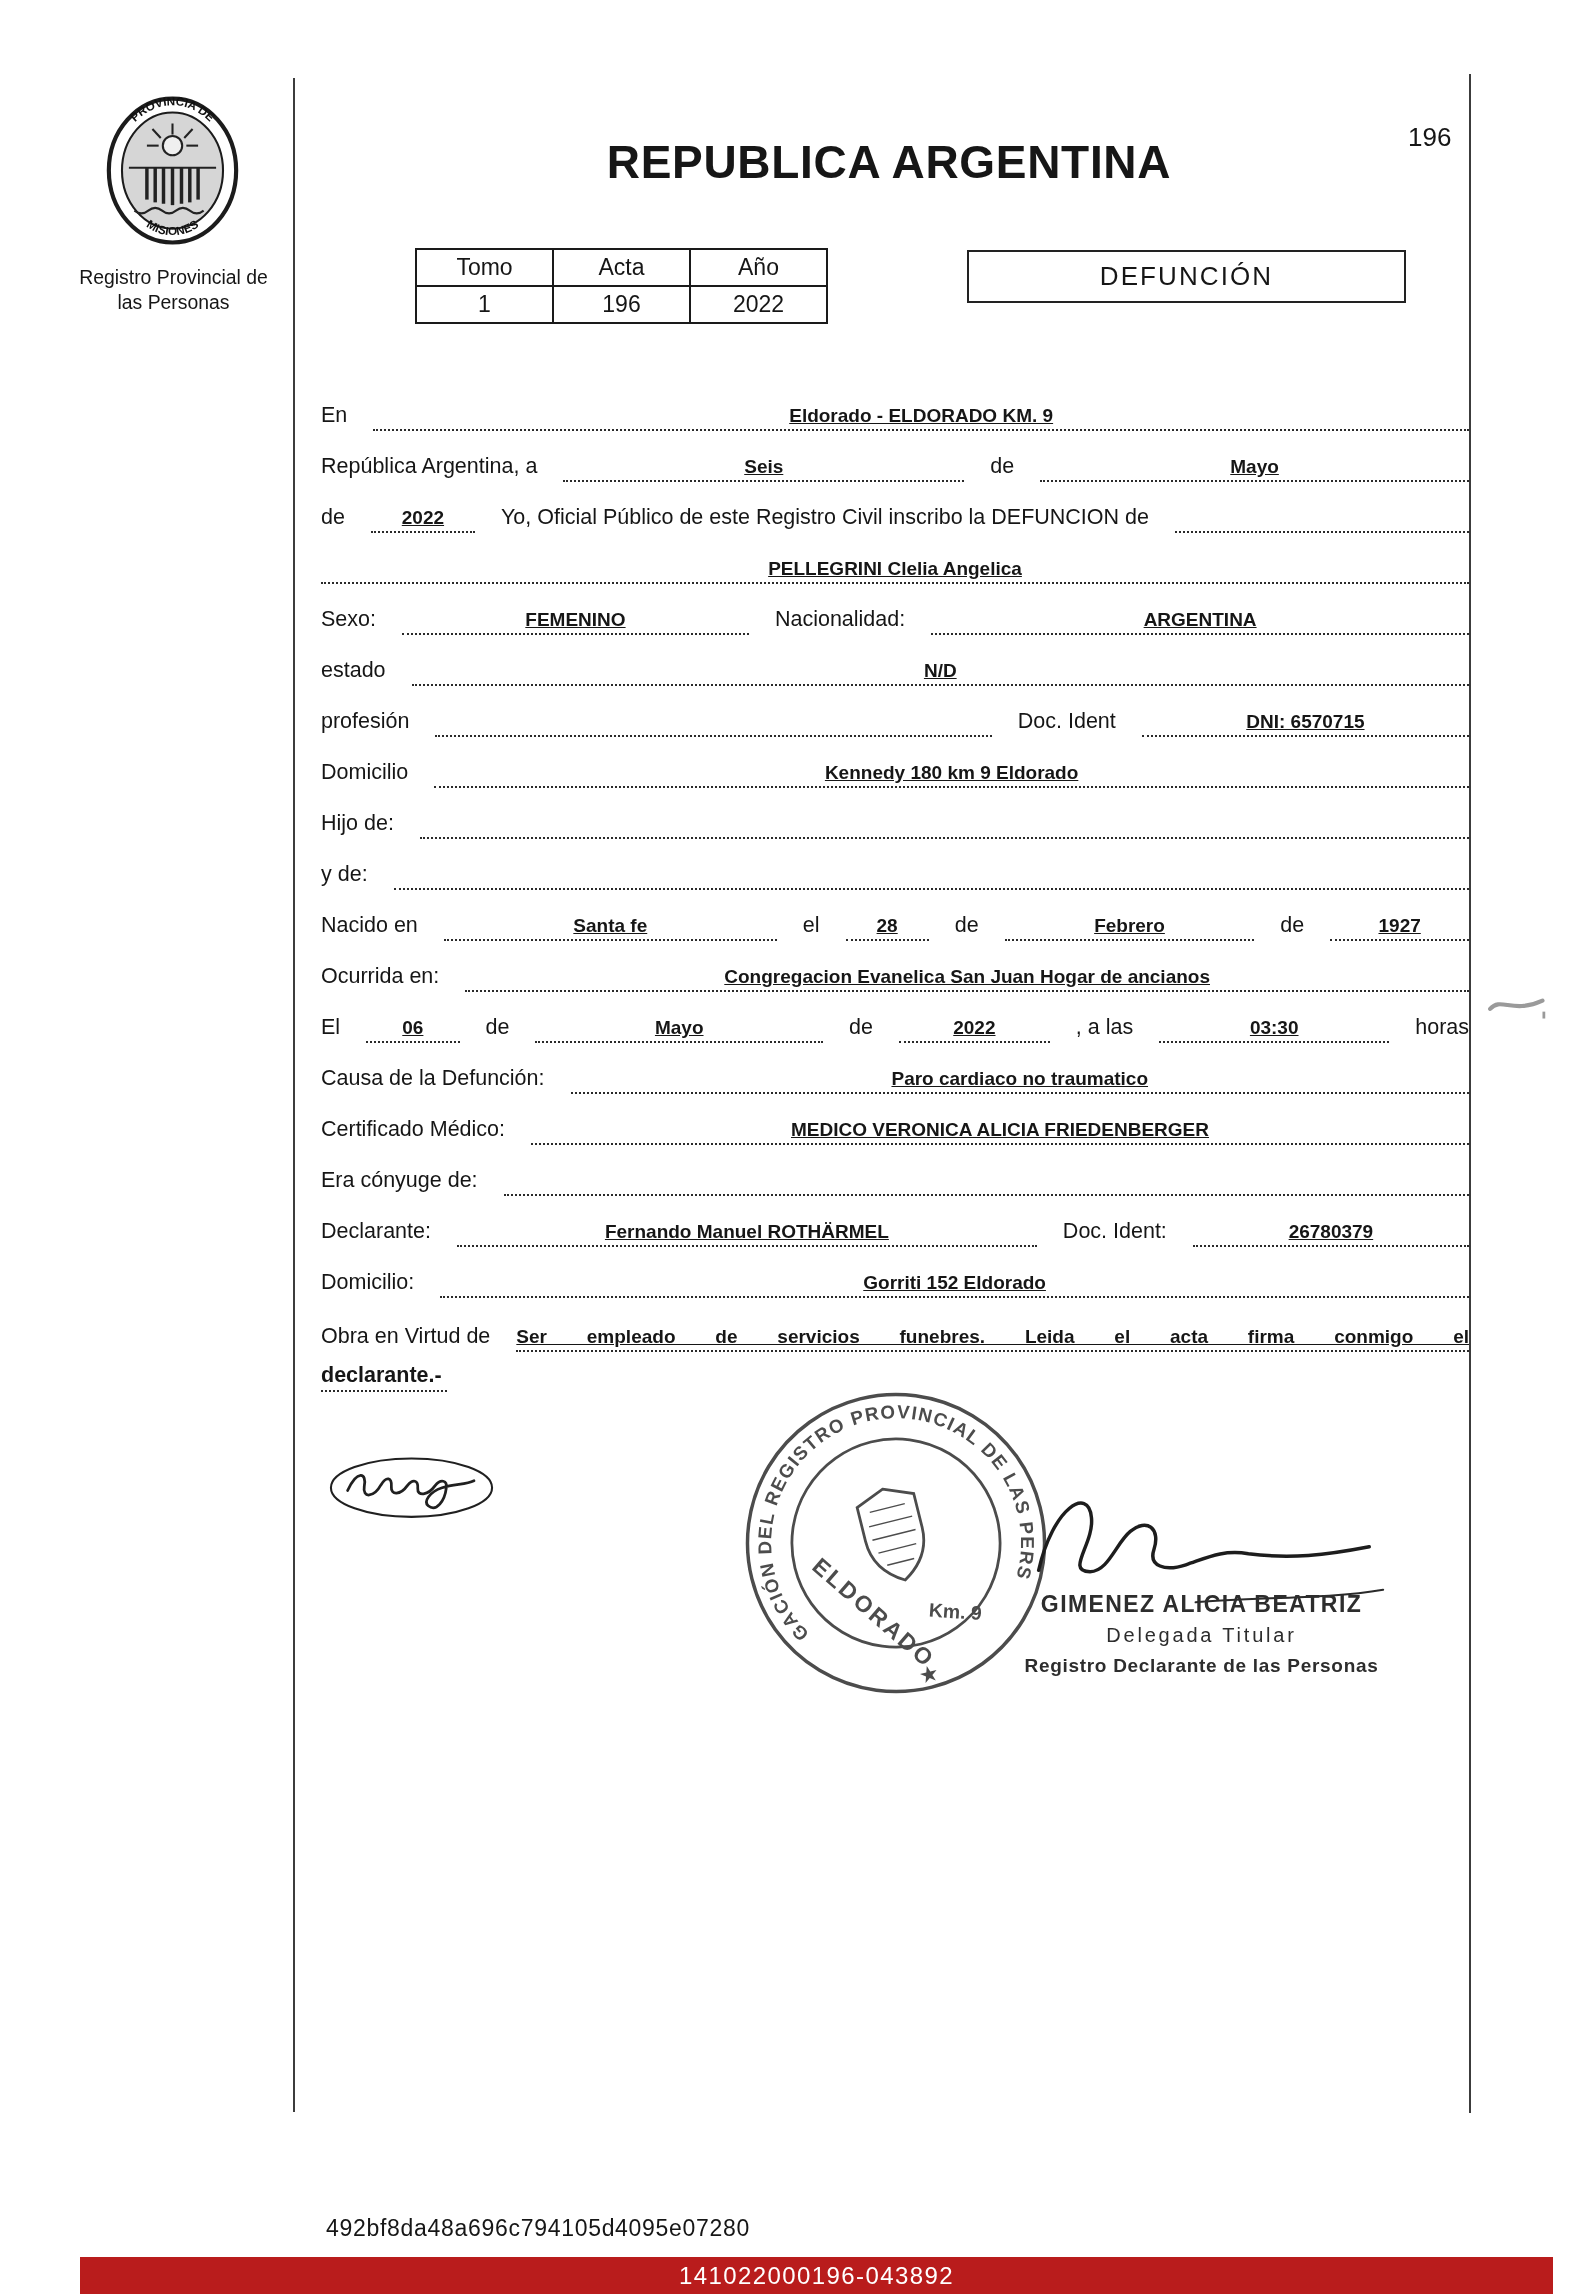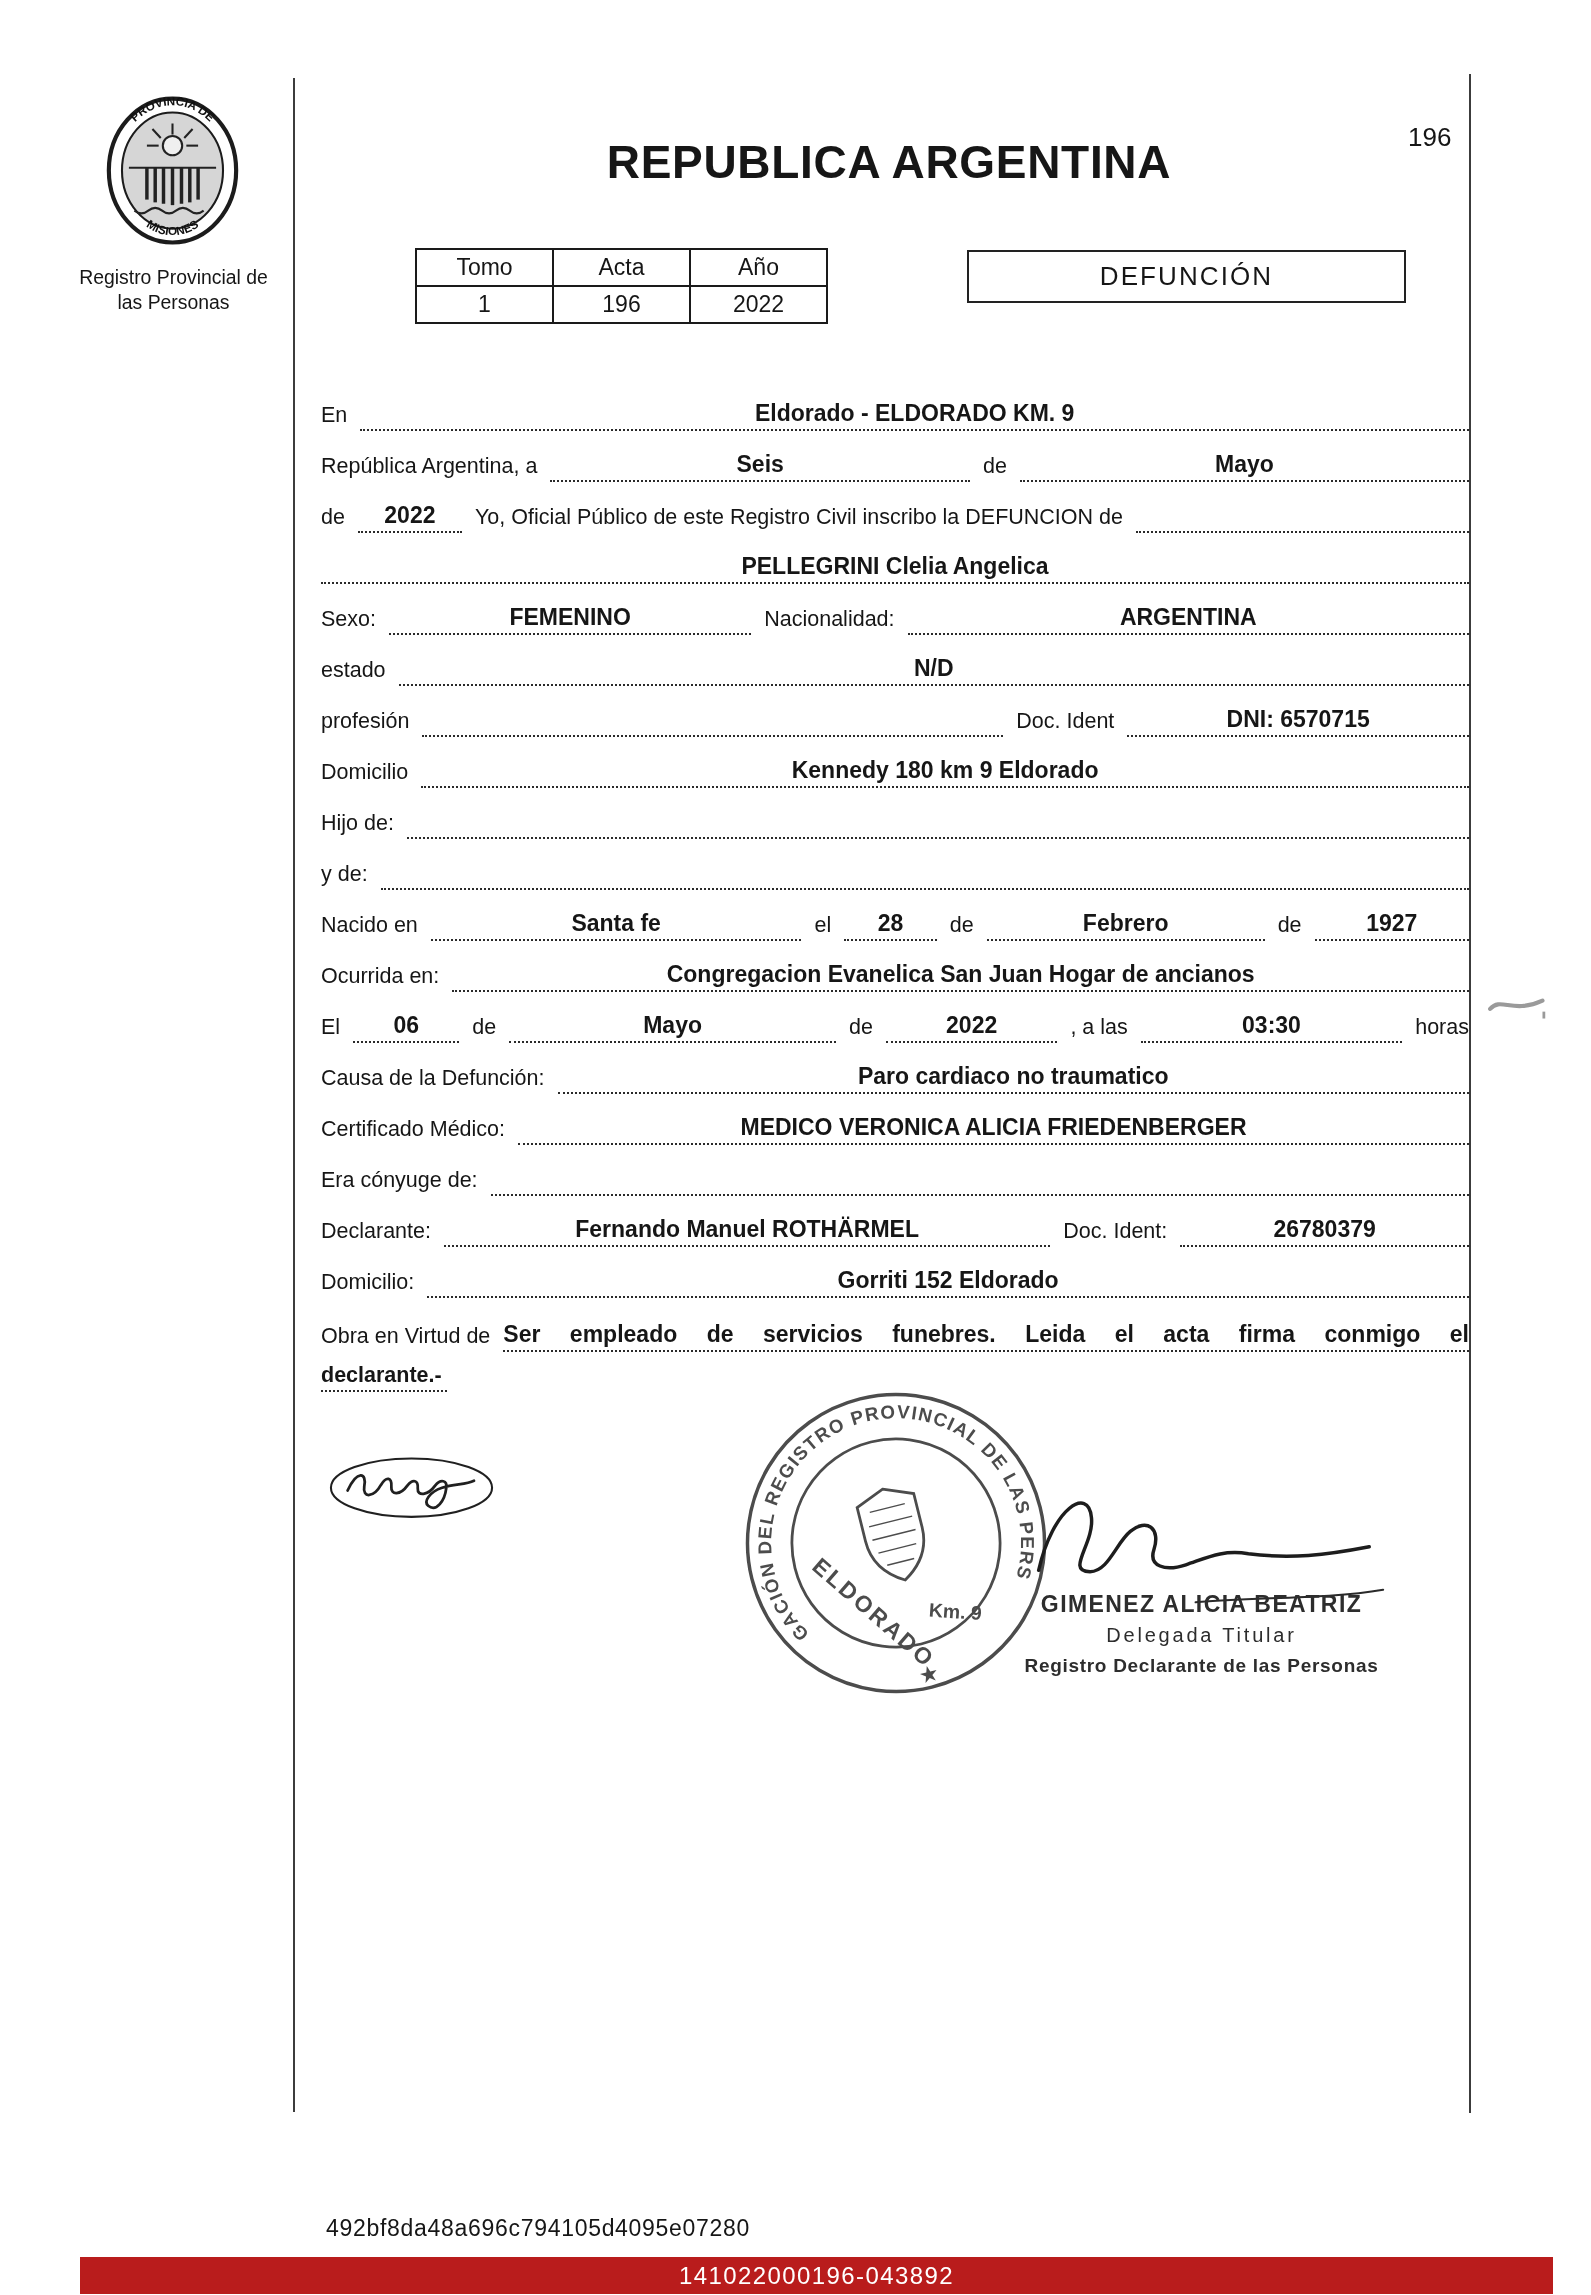--- a/index.html
+++ b/index.html
@@ -24,24 +24,24 @@
 
   .record-table { position:absolute; left:415px; top:248px; border-collapse:collapse; }
   .record-table td { border:2.1px solid #1a1a1a; width:137px; height:37px; text-align:center;
     font-size:23px;margin-top:39px; }
 
   .record-type { position:absolute; left:967px; top:250px; width:439px; height:53px;
     border:2.1px solid #222; display:flex; align-items:center; justify-content:center;
     font-size:26px; letter-spacing:2.1px; }
 
   .form { position:absolute; left:321px; top:380px; width:1148px; }
-  .row { display:flex; align-items:flex-end; height:51px; column-gap:13px; }
+  .row { display:flex; align-items:flex-end; height:51px; column-gap:26px; }
   .lbl, .txt { font-size:21.5px; white-space:nowrap; padding-bottom:2.8px; }
-  .seg { flex:1 1 0; border-bottom:2.1px dotted #2a2a2a; text-align:center; font-size:23px;
-    font-weight:bold; padding-bottom:2.1px; white-space:nowrap; min-width:21px; }
+  .seg { flex:1 1 0; border-bottom:2.1px dotted #2a2a2a; text-align:center; font-size:19px;
+    font-weight:bold; padding-bottom:2.1px; white-space:nowrap; min-width:21px;text-decoration:underline; }
   .w150 { flex:0 0 104px; } .f06{flex:0.6 1 0;} .f065{flex:0.65 1 0;} .f105{flex:1.05 1 0;}
   .f107{flex:1.07 1 0;} .f155{flex:1.55 1 0;} .f16{flex:1.6 1 0;} .f17{flex:1.7 1 0;}
   .f18{flex:1.8 1 0;} .f2{flex:2 1 0;} .f21{flex:2.1 1 0;} .f24{flex:2.4 1 0;}
   .row.obra { height:54px; }
   .obra-seg { text-align:justify; text-align-last:justify; white-space:normal;margin-top:24px; }
   .row.obra2 { height:40px; }
   .fit { flex:0 0 auto; font-weight:bold; border-bottom:2.1px dotted #2a2a2a;
     font-size:21.5px; padding:0 5.6px 2.1px 0; }
 
   .sig-left  { position:absolute; left:324px;  top:1446px; width:175px; height:82px; }

